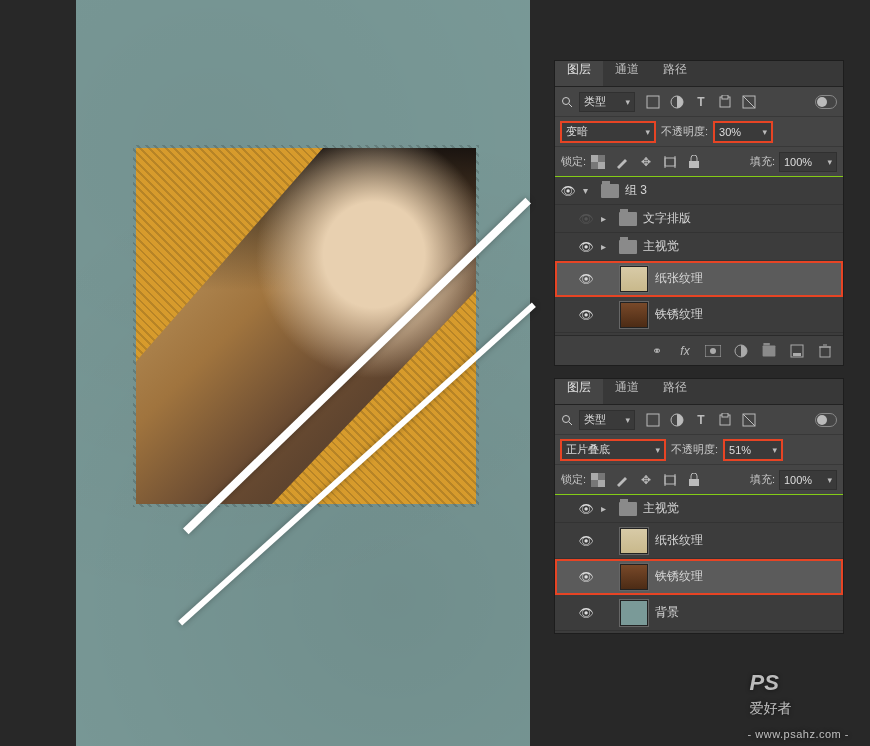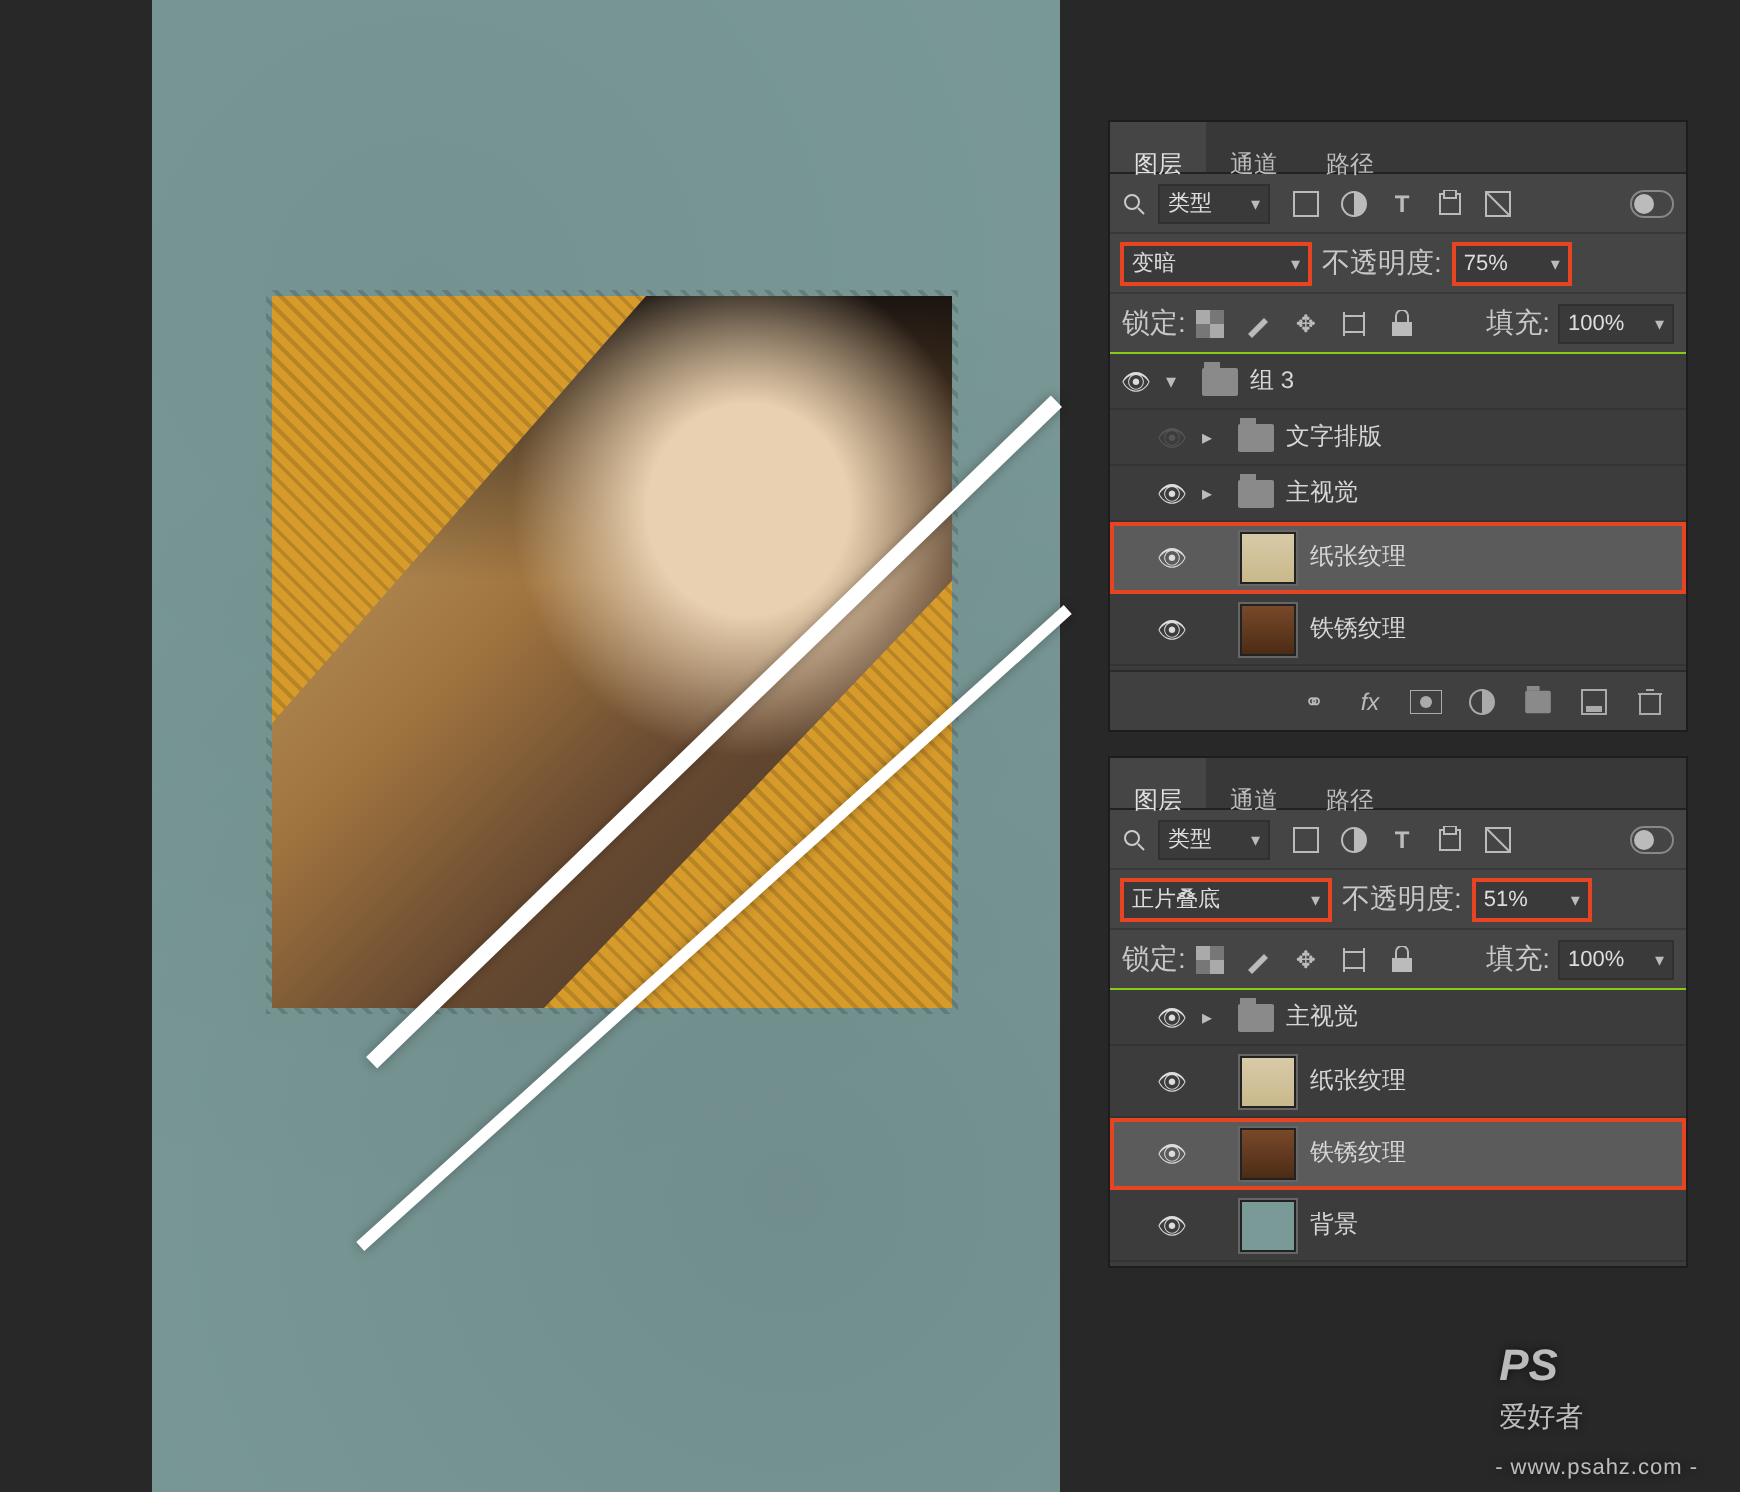--- a/index.html
+++ b/index.html
@@ -54,37 +54,37 @@
 
   
   .panels { position:absolute; left:554px; top:60px; width:290px; }
   .panel {
     width: 290px; background:#454545;
     border:1px solid #1d1d1d;
     margin-bottom: 12px;
   }
   .p-tabs { display:flex; background:#383838; height:26px; border-bottom:1px solid #222; }
   .p-tab {
-    padding:13px 12px 0; font-size:12px; color:#bdbdbd; cursor:default;
+    padding:0 12px 0; font-size:12px; color:#bdbdbd; cursor:default;
   }
   .p-tab.active { background:#454545; color:#e0e0e0; }
 
   .p-row {
     display:flex; align-items:center; gap:4px;
     padding:4px 6px; border-bottom:1px solid #383838; height:30px;
   }
   .p-row.tight { border-bottom:1px solid #84cc16; }
 
   .dd {
     display:inline-flex; align-items:center; justify-content:space-between;
     height:20px; background:#3a3a3a; border:1px solid #303030;
     padding:0 4px; font-size:11px; color:#ddd;
   }
   .dd .chev { font-size:9px; color:#bbb; margin-left:4px; }
-  .lbl { font-size:14px; color:#c7c7c7; }
+  .lbl { font-size:11px; color:#c7c7c7; }
 
   .hi-red { outline:2px solid #e74424; outline-offset:-1px; }
 
   .icon-row { display:flex; align-items:center; gap:8px; color:#bbb; font-size:12px; }
   .icon-row span { display:inline-flex; align-items:center; justify-content:center; width:16px; height:16px; }
 
   
   .layer-list { background:#3c3c3c; padding-bottom:2px; }
   .layer {
     display:flex; align-items:center; height:36px;
@@ -191,21 +191,21 @@
       </span>
     </div>
 
     <div class="p-row" style="gap:6px">
       <div class="dd hi-red" style="width:94px">
         <span>变暗</span>
         <span class="chev">▾</span>
       </div>
       <span class="lbl">不透明度:</span>
       <div class="dd hi-red" style="width:58px">
-        <span>75%</span>
+        <span>30%</span>
         <span class="chev">▾</span>
       </div>
     </div>
 
     <div class="p-row tight">
       <span class="lbl">锁定:</span>
       <div class="icon-row">
         <span>
             <svg width="14" height="14">
               <rect width="14" height="14" fill="#777"></rect>

